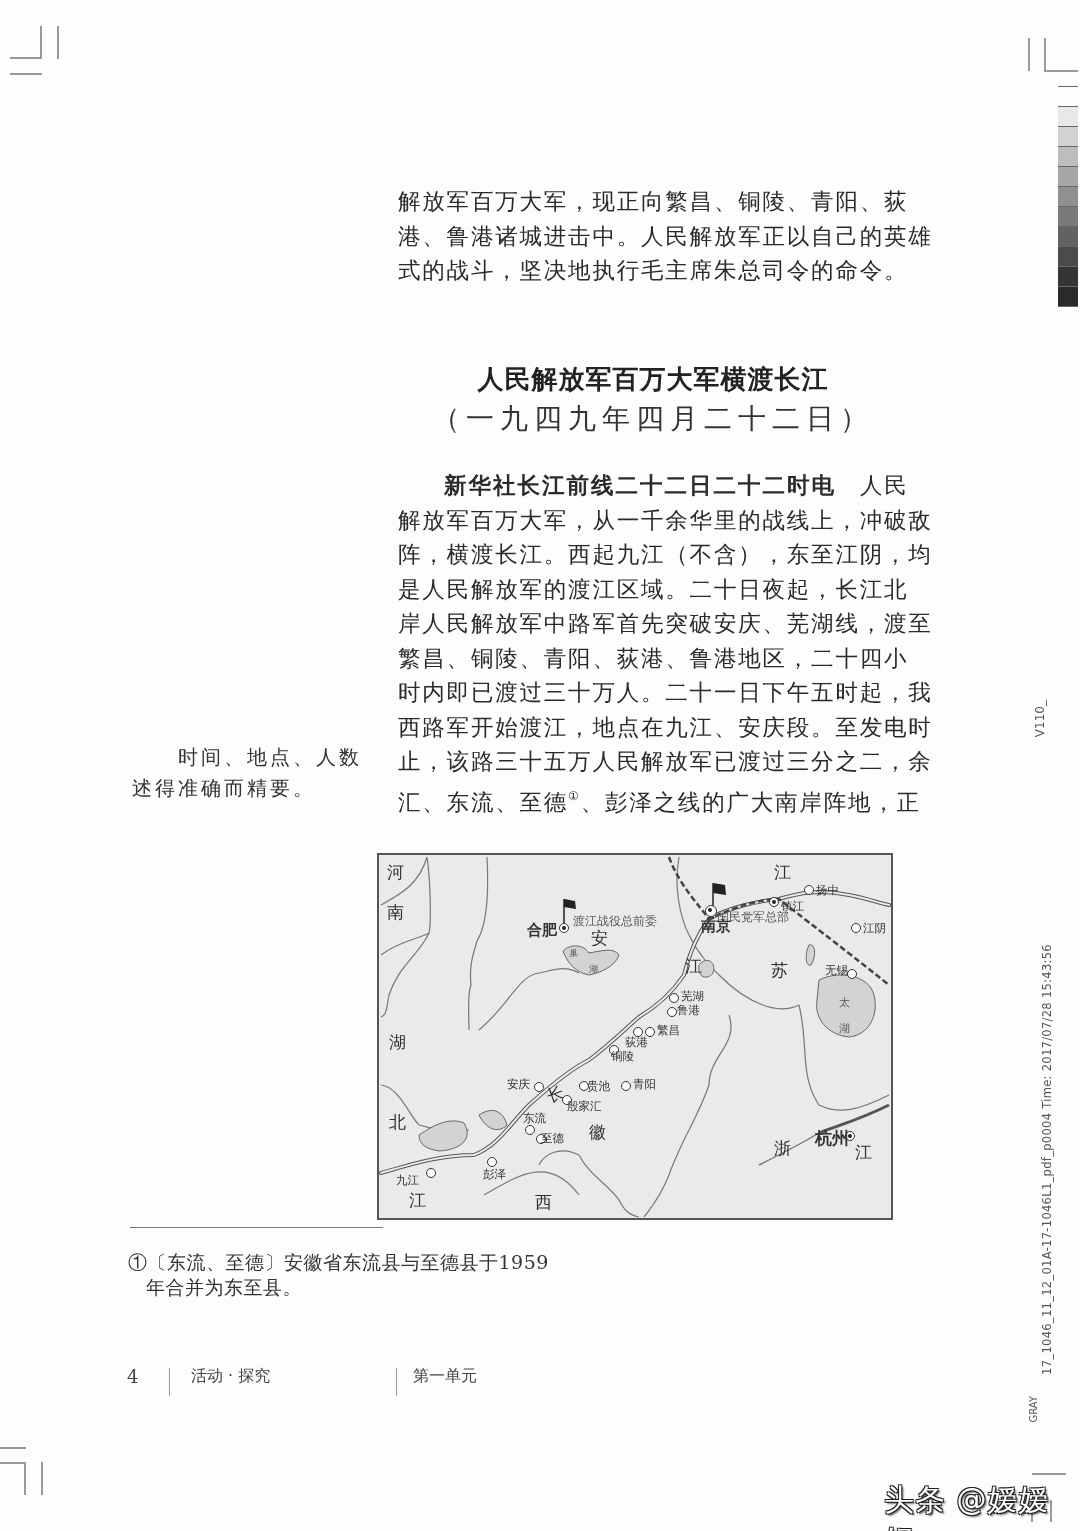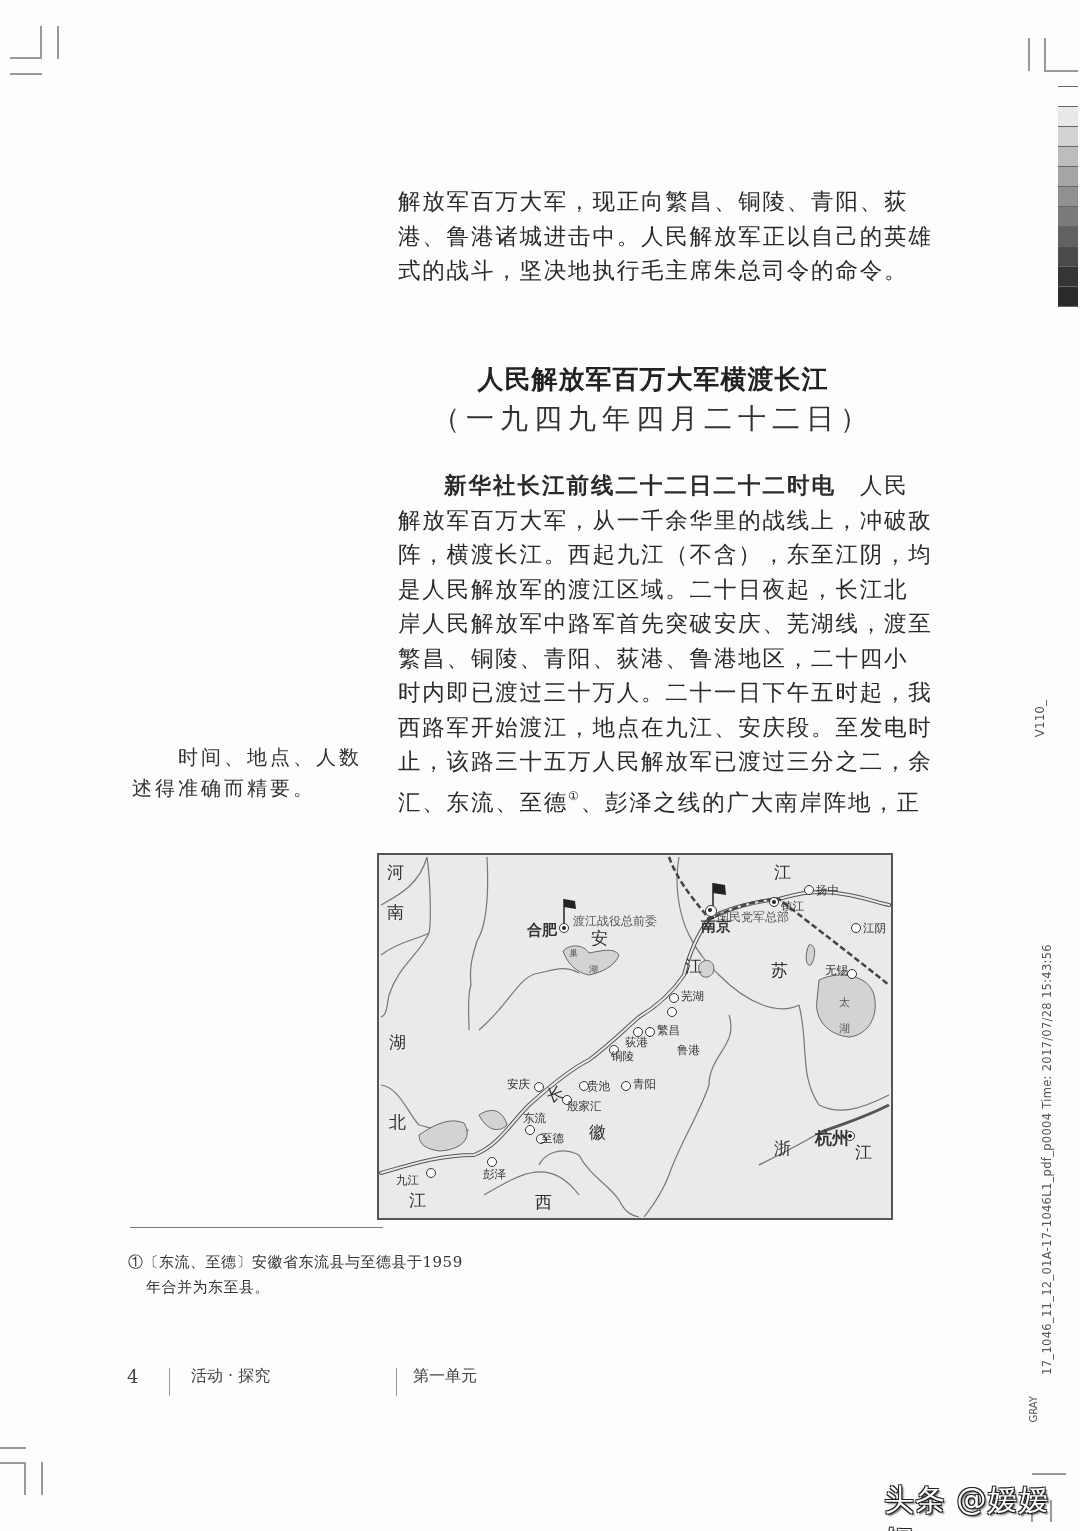--- a/index.html
+++ b/index.html
@@ -37,21 +37,21 @@
   .map svg { position: absolute; left: 0; top: 0; }
   .map-label { position: absolute; font-family: "DejaVu Sans", "Liberation Sans", sans-serif; color: #333; white-space: nowrap; }
   .map-label.province { font-size: 17px; color: #2f2f2f; }
   .map-label.city { font-size: 11.5px; }
   .map-label.city-big { font-size: 15px; font-weight: bold; }
   .map-label.tiny { font-size: 12px; color: #555; }
   .dot { position: absolute; width: 8px; height: 8px; border: 1.6px solid #333; border-radius: 50%; background: #fff; }
   .dot.capital::after { content: ""; position: absolute; left: 2px; top: 2px; width: 4px; height: 4px; background: #222; border-radius: 50%; }
   .footnote-rule { position: absolute; left: 130px; top: 1227px; width: 253px; height: 1px; background: #777; }
   .footnote {
-    position: absolute; left: 128px; top: 1250px; font-size: 15px; line-height: 25px; color: #333; letter-spacing: 0.5px;
+    position: absolute; left: 128px; top: 1250px; font-size: 19px; line-height: 25px; color: #333; letter-spacing: 0.5px;
   }
   .footer { position: absolute; top: 1366px; font-size: 16px; color: #444; }
   .vbar { position: absolute; width: 1px; background: #999; }
   .crop { position: absolute; background: #999; }
   .vertical-text {
     position: absolute; writing-mode: vertical-rl; transform: rotate(180deg);
     font-family: "DejaVu Sans", "Liberation Sans", sans-serif; font-size: 12px; color: #555; white-space: nowrap;
   }
   .gray-scale { position: absolute; left: 1058px; top: 86px; width: 20px; }
   .gray-scale div { height: 19px; border-bottom: 1px solid #666; }
@@ -198,21 +198,21 @@
   <span class="dot" style="left:472px;top:68px;"></span>
   <span class="map-label city" style="left:484px;top:66px;">江阴</span>
 
   <span class="dot" style="left:468px;top:114px;"></span>
   <span class="map-label city" style="left:446px;top:108px;">无锡</span>
 
   <span class="dot" style="left:290px;top:138px;"></span>
   <span class="map-label city" style="left:302px;top:134px;">芜湖</span>
 
   <span class="dot" style="left:288px;top:152px;"></span>
-  <span class="map-label city" style="left:298px;top:148px;margin-top:40px;">鲁港</span>
+  <span class="map-label city" style="left:298px;top:148px;">鲁港</span>
 
   <span class="dot" style="left:266px;top:172px;"></span>
   <span class="map-label city" style="left:278px;top:168px;">繁昌</span>
 
   <span class="dot" style="left:254px;top:172px;"></span>
   <span class="map-label city" style="left:246px;top:180px;">荻港</span>
 
   <span class="dot" style="left:230px;top:190px;"></span>
   <span class="map-label city" style="left:232px;top:194px;">铜陵</span>
 

